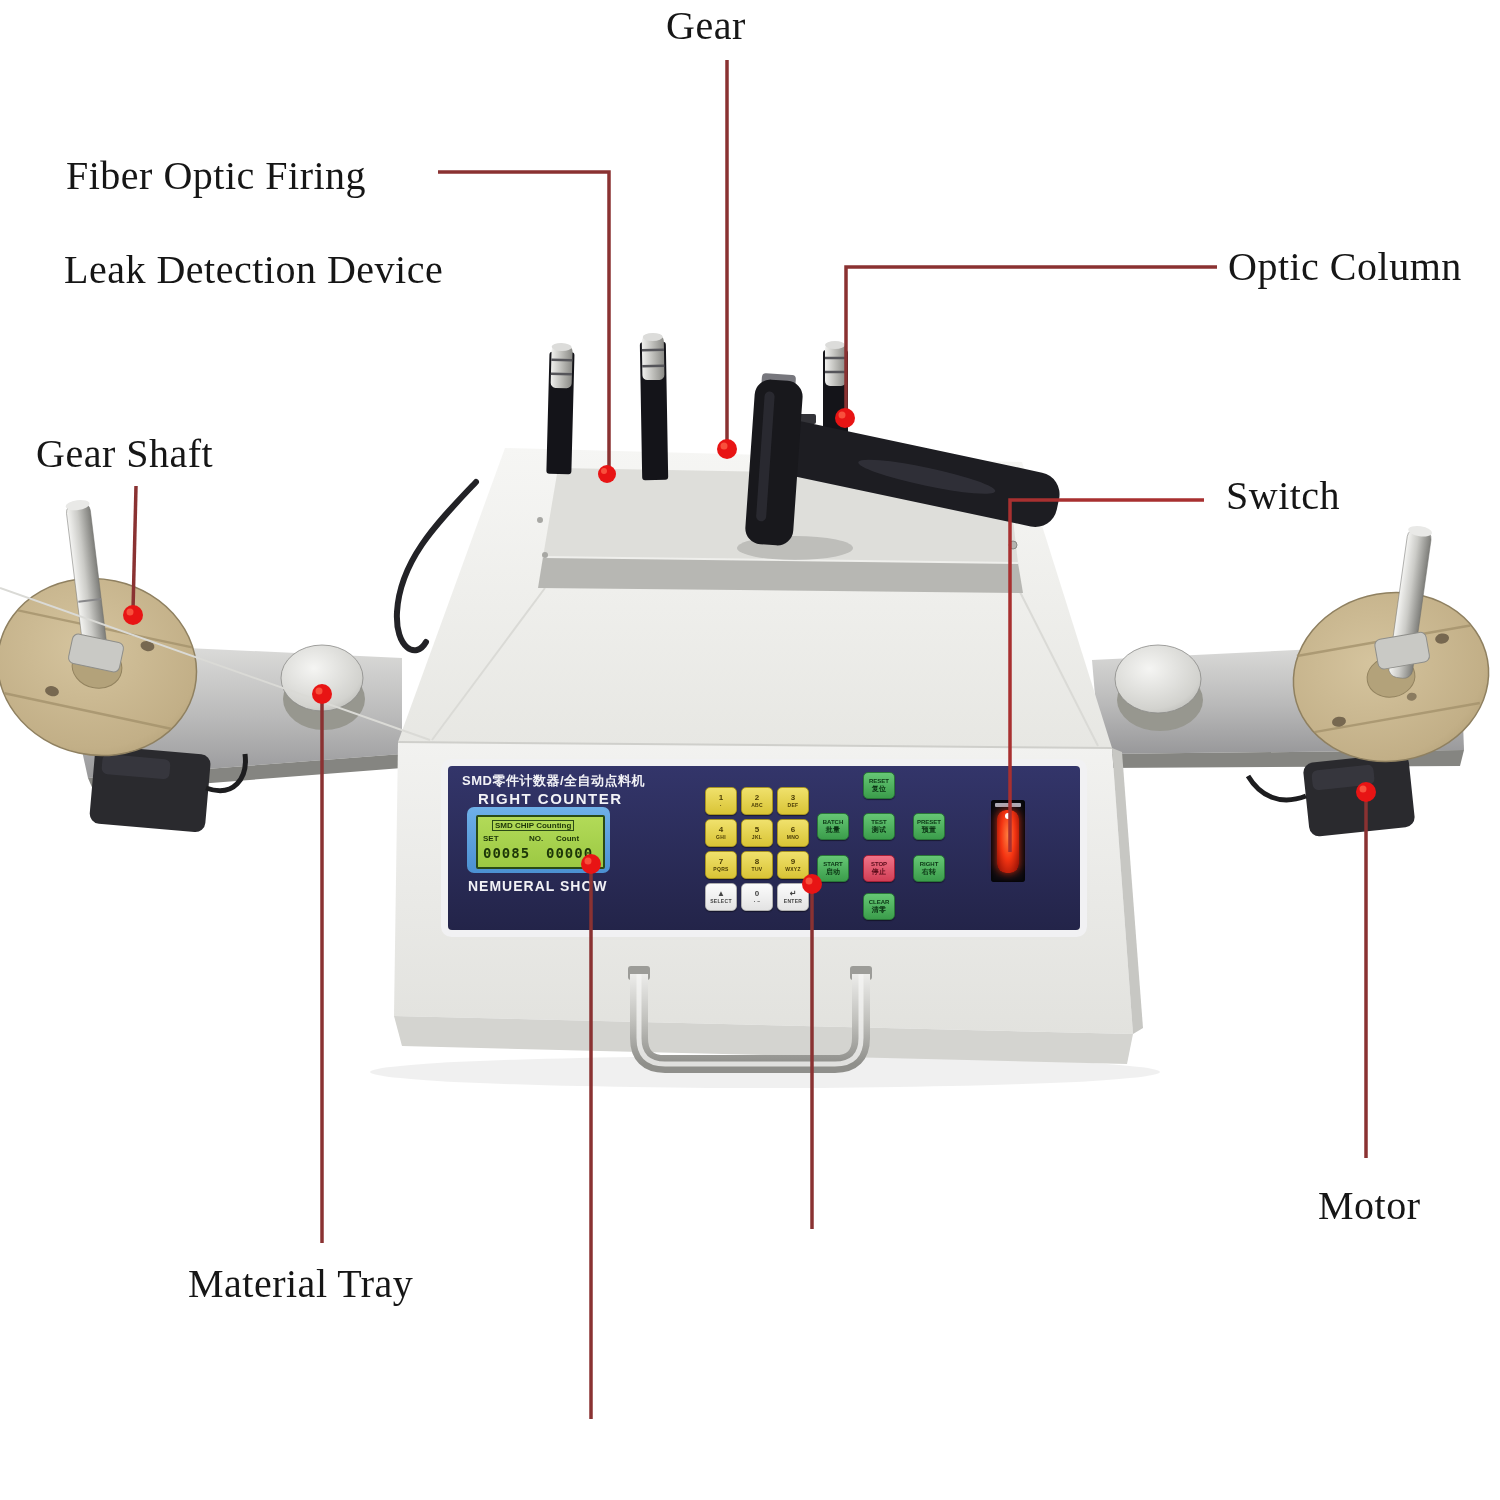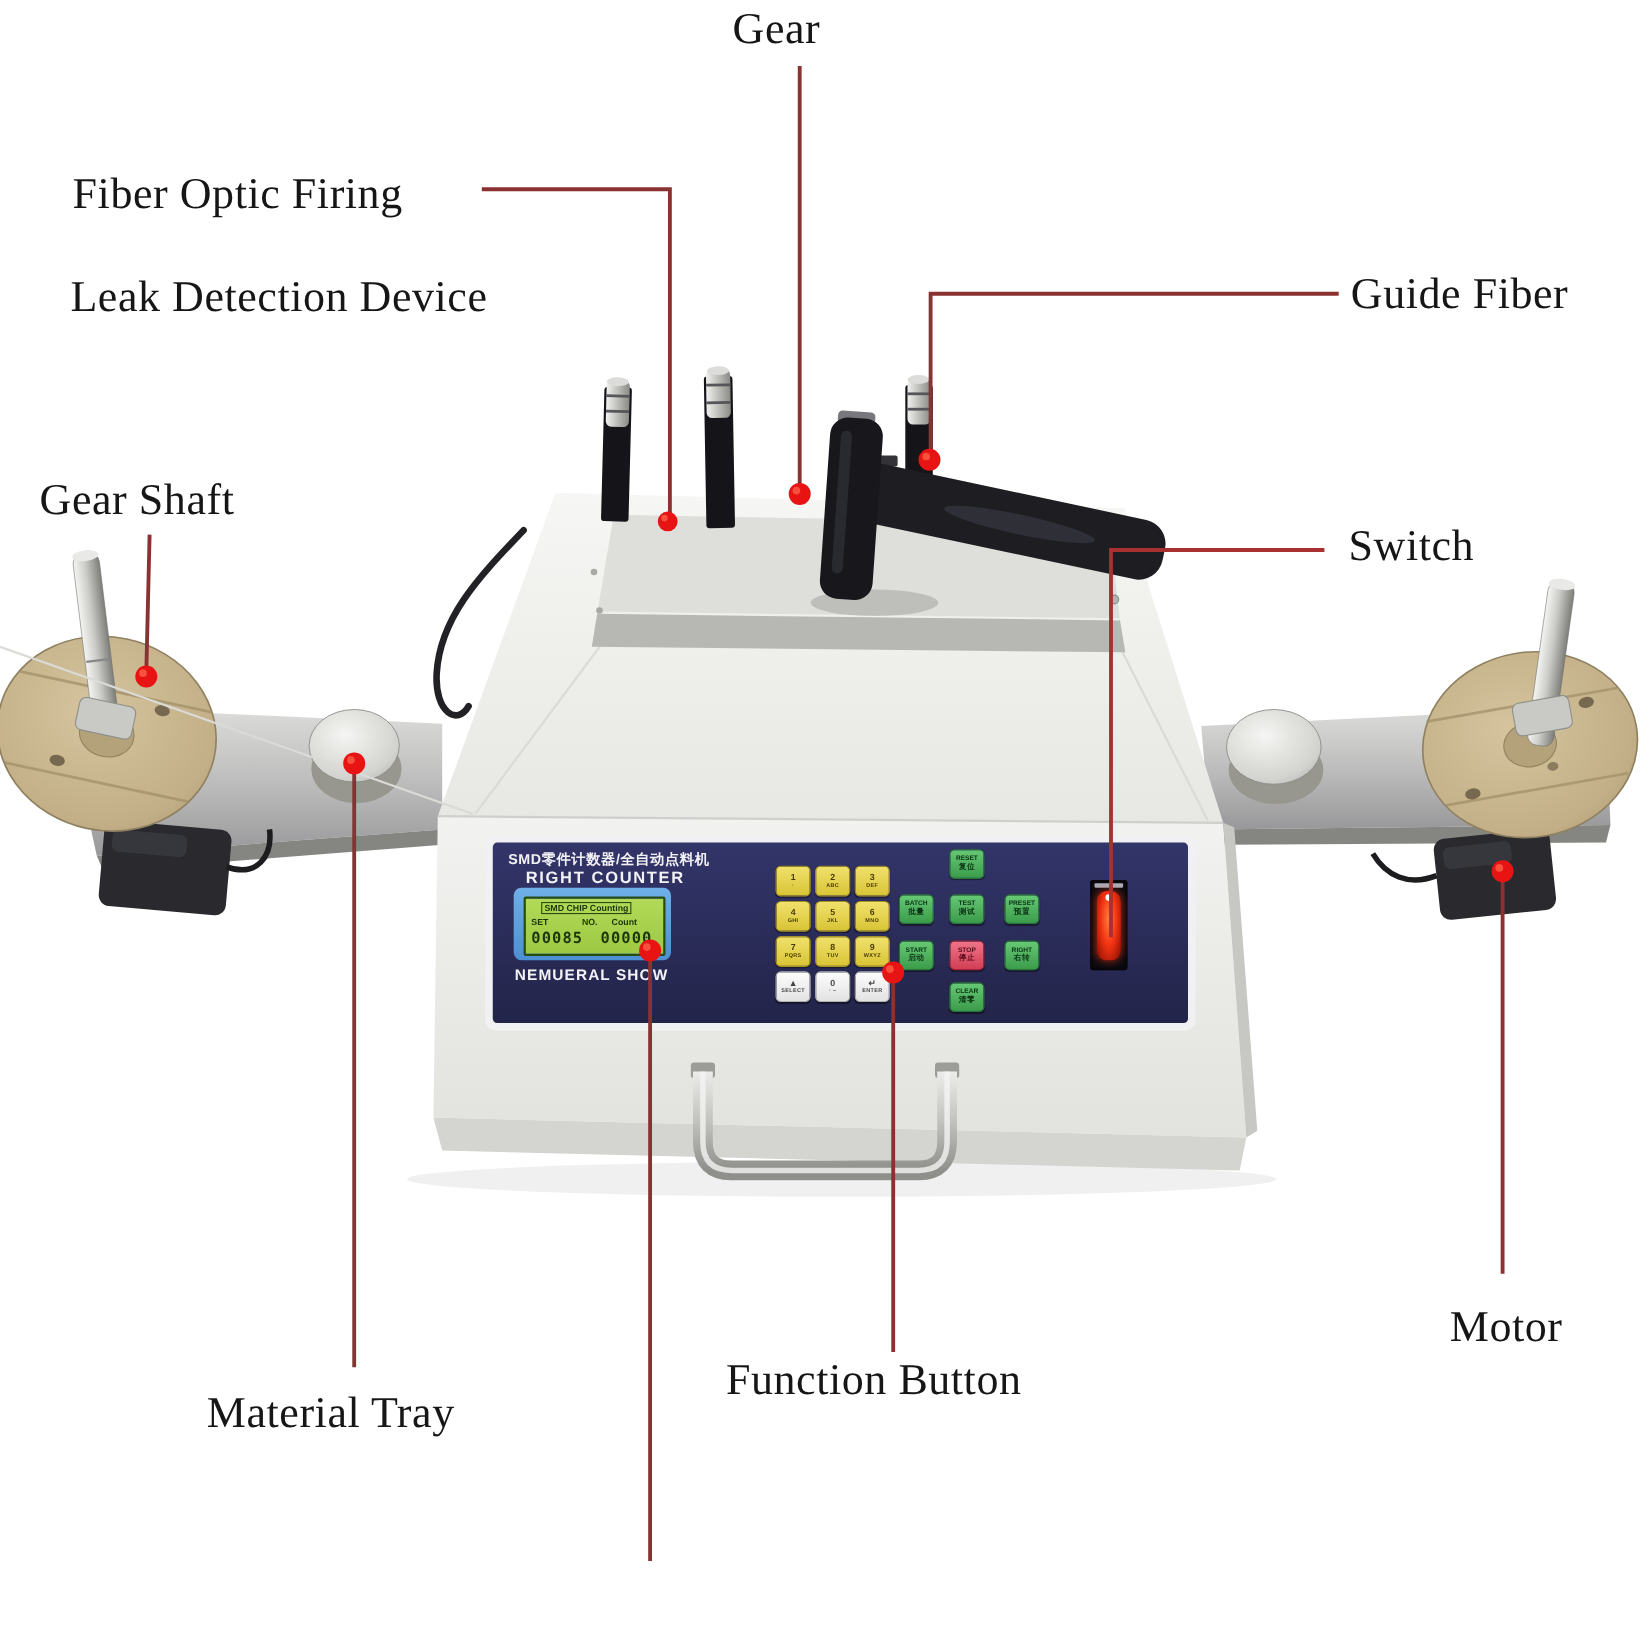--- a/index.html
+++ b/index.html
@@ -387,19 +387,18 @@
         <circle cx="588" cy="861" r="3.5"></circle>
       <circle cx="809" cy="881" r="3.5"></circle>
         <circle cx="1363" cy="789" r="3.5"></circle>
     </g>
   </svg>
 
   <div class="lbl" style="left:666px;top:2px">Gear</div>
   <div class="lbl" style="left:64px;top:246px">Leak Detection Device</div>
   <div class="lbl" style="left:66px;top:152px">Fiber Optic Firing</div>
   <div class="lbl" style="left:36px;top:430px">Gear Shaft</div>
-  <div class="lbl" style="left:1228px;top:243px">Guide Fiber</div>
+  <div class="lbl" style="left:1228px;top:243px">Optic Column</div>
   <div class="lbl" style="left:1226px;top:472px">Switch</div>
   <div class="lbl" style="left:1318px;top:1182px">Motor</div>
   <div class="lbl" style="left:188px;top:1260px">Material Tray</div>
-  <div class="lbl" style="left:660px;top:1230px">Function Button</div>
 
 </div>
 
 </body></html>

